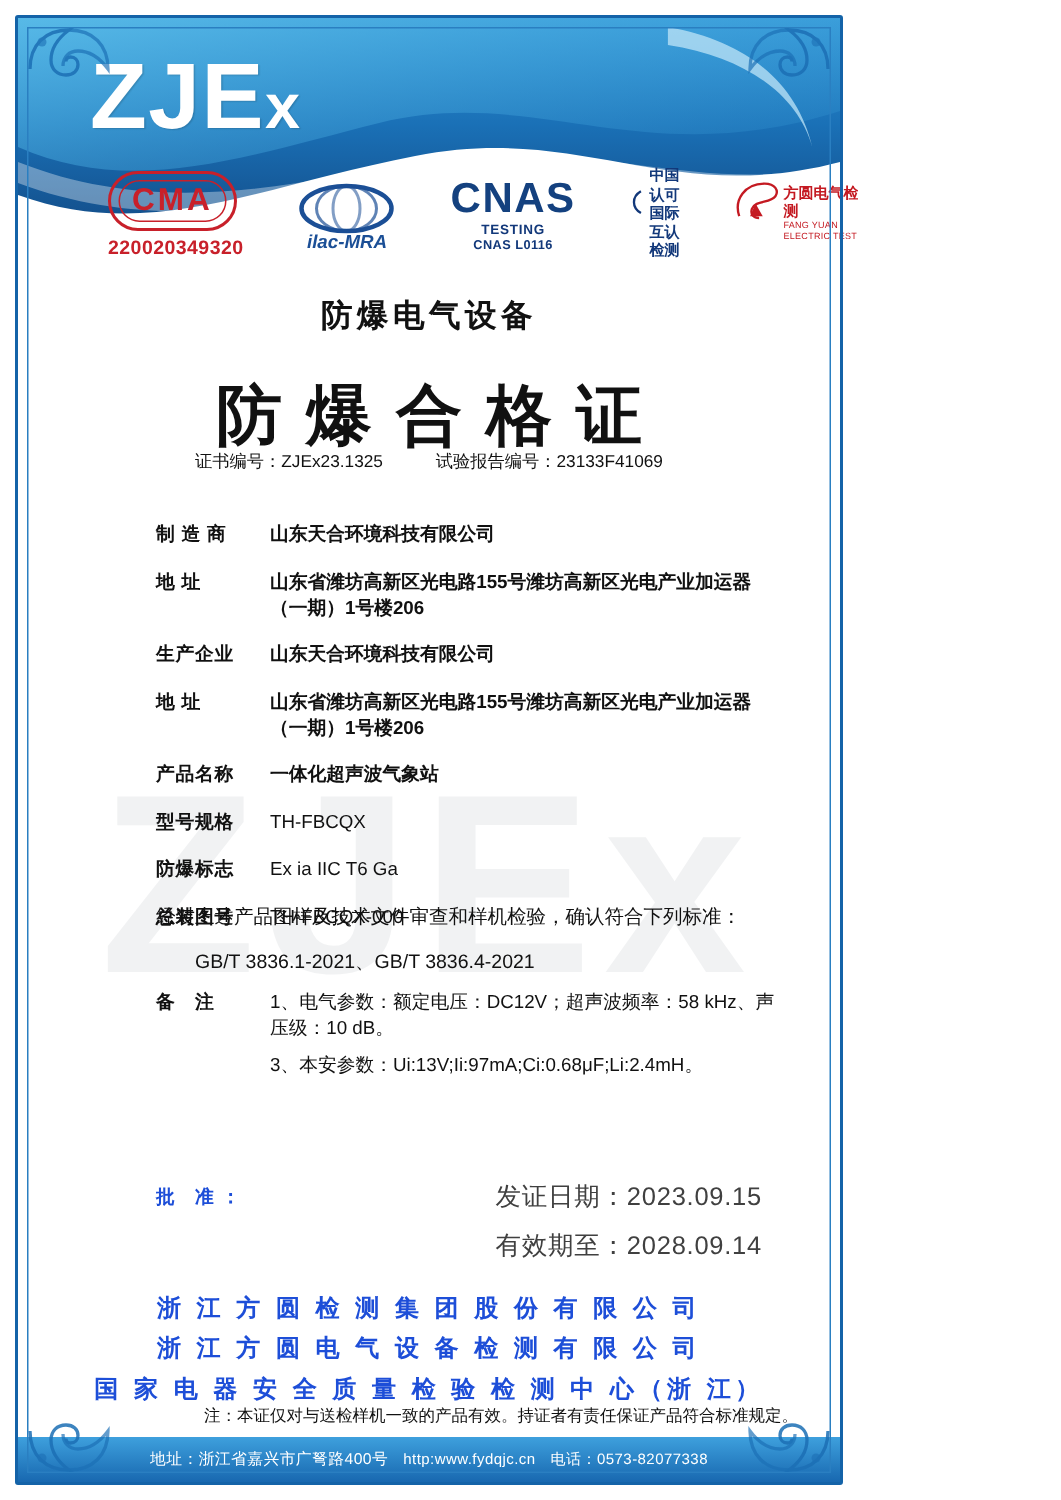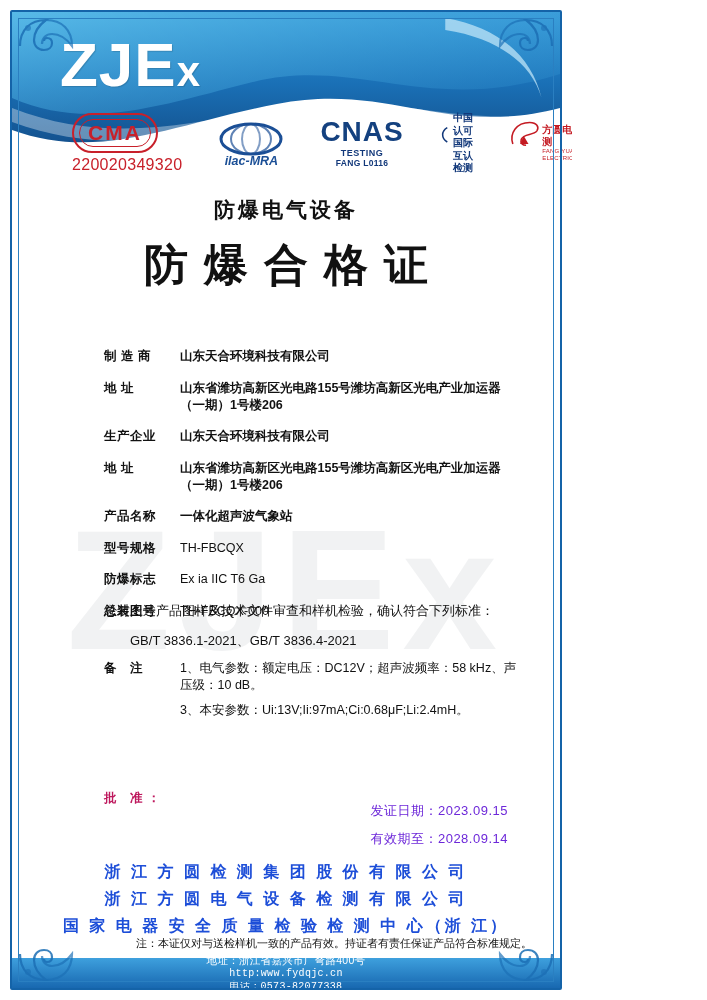--- a/index.html
+++ b/index.html
@@ -76,21 +76,21 @@
     letter-spacing: 2px;
     display: flex; align-items: center; justify-content: center;
     position: relative;
   }
   .cma-badge:after{
     content:"";
     position:absolute; left:5px; top:4px; right:5px; bottom:4px;
     border:1px solid #c8202a; border-radius:16px;
   }
   .cma-num {
-    font-size: 16px; color: #c8202a; font-weight: normal;
+    font-size: 13px; color: #c8202a; font-weight: bold;
     margin-top: 3px; letter-spacing: .3px;
   }
   .logo-ilac { text-align:center; }
   .ilac-ring {
     width: 70px; height: 42px; position: relative;
   }
   .ilac-ring svg { width: 70px; height: 42px; }
   .ilac-text { font-size: 12.5px; font-weight: bold; color: #1b4f96; font-style: italic; margin-top: -6px; }
 
   .logo-cnas { text-align: center; color: #12387a; }
@@ -119,21 +119,21 @@
   }
 
   
   .title-sub {
     position: absolute; left:0; right:0; top: 196px;
     text-align: center;
     font-size: 21px; font-weight: bold; color: #111;
     letter-spacing: 3px;
   }
   .title-main {
-    position: absolute; left: 0; right: 0; top: 236px;
+    position: absolute; left: 0; right: 0; top: 248px;
     text-align: center;
     font-size: 44px; font-weight: bold; color: #111;
     letter-spacing: 16px;
     text-indent: 16px;
   }
   .cert-nos {
     position: absolute; left: 0; right: 0; top: 300px;
     text-align: center;
     font-size: 11.5px; color: #111;
   }
@@ -162,25 +162,25 @@
   .remarks {
     position: absolute; left: 104px; right: 46px; top: 660px;
     font-size: 12.5px; color: #111;
   }
   .remarks .rlab { float: left; width: 76px; font-weight: bold; letter-spacing: 5px; }
   .remarks .ritems { margin-left: 76px; }
   .remarks .ritems div { margin-bottom: 8px; }
 
   .approve {
     position: absolute; left: 104px; top: 790px;
-    font-size: 12.5px; letter-spacing: 5px; font-weight: bold; color:#be185d;
+    font-size: 12.5px; letter-spacing: 5px; font-weight: bold; color:#1d4ed8;
   }
   .dates {
     position: absolute; right: 64px; top: 786px;
-    text-align: right; font-size: 13px; color: #6d28d9; margin-top: 16px;
+    text-align: right; font-size: 17px; color: #404040;
   }
   .dates div { margin-bottom: 10px; letter-spacing: .5px; }
 
   .orgs {
     position: absolute; left: 0; right: 0; top: 862px;
     text-align: center; color: #1d4ed8;
   }
   .orgs div { font-size: 16px; font-weight: bold; letter-spacing: 3px; margin-bottom: 6px; }
 
   .footnote {
@@ -190,23 +190,22 @@
   }
 
   .addr-bar {
     position: absolute; left: 12px; right: 12px; bottom: 12px;
     height: 30px;
     background: linear-gradient(180deg,#3ea0dd 0%, #1868b0 100%);
     color: #ffffff;
     font-size: 10.5px;
     display: flex; align-items: center; justify-content: center;
     letter-spacing: .3px;
-    flex-direction: column;
-  }
-  .addr-bar .mono { font-family: Liberation Mono, monospace; font-size: 10px; }
+  }
+  .addr-bar .mono { font-family: Liberation Sans, sans-serif; font-size: 10px; }
 </style>
 </head>
 <body>
 
 <div class="page">
 
   <div class="header">
     <div class="wave-bg">
       <svg viewBox="0 0 683 180" preserveAspectRatio="none">
         <defs>
@@ -245,21 +244,21 @@
           <ellipse cx="35" cy="21" rx="20" ry="15" fill="none" stroke="#1b4f96" stroke-width="2" opacity=".7"></ellipse>
           <ellipse cx="35" cy="21" rx="9" ry="15" fill="none" stroke="#1b4f96" stroke-width="2" opacity=".55"></ellipse>
         </svg>
       </div>
       <div class="ilac-text">ilac-MRA</div>
     </div>
 
     <div class="logo-cnas">
       <div class="cnas-main">CNAS</div>
       <div class="cnas-sub">TESTING</div>
-      <div class="cnas-sub2">FANG L0116</div>
+      <div class="cnas-sub2">CNAS L0116</div>
     </div>
 
     <div class="logo-cnas-cn">
       <div class="cn-row">
         <span class="cn-arc">
           <svg viewBox="0 0 22 34">
               <path d="M18,3 C6,10 6,24 18,31" fill="none" stroke="#12387a" stroke-width="3"></path>
             </svg>
         </span>
         <span>
@@ -282,20 +281,24 @@
         <div class="en">FANG YUAN ELECTRIC TEST</div>
       </span>
     </div>
   </div>
 
   <div class="watermark">ZJEx</div>
 
   <div class="title-sub">防爆电气设备</div>
   <div class="title-main">防爆合格证</div>
 
+  <div class="cert-nos">
+    <span>证书编号：ZJEx23.1325</span>
+    <span>试验报告编号：23133F41069</span>
+  </div>
 
   <div class="fields">
     <div class="row">
       <div class="lab">制 造 商</div>
       <div class="val">山东天合环境科技有限公司</div>
     </div>
     <div class="row">
       <div class="lab">地    址</div>
       <div class="val">山东省潍坊高新区光电路155号潍坊高新区光电产业加运器（一期）1号楼206</div>
     </div>

